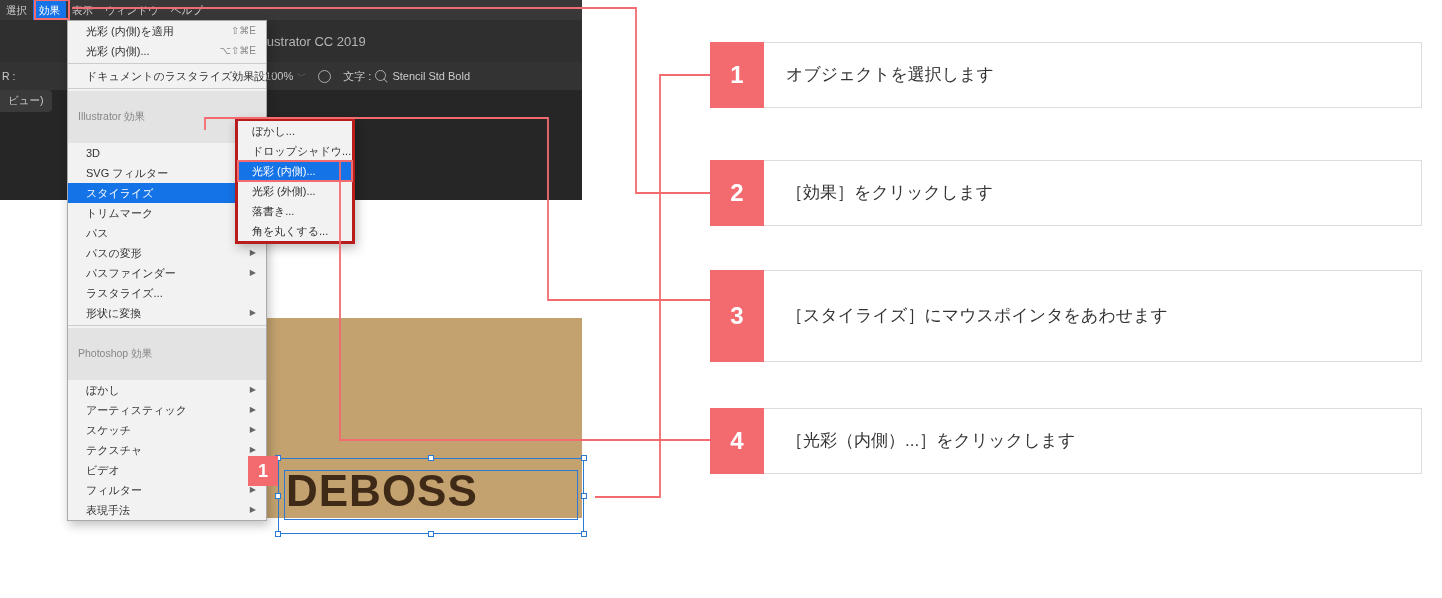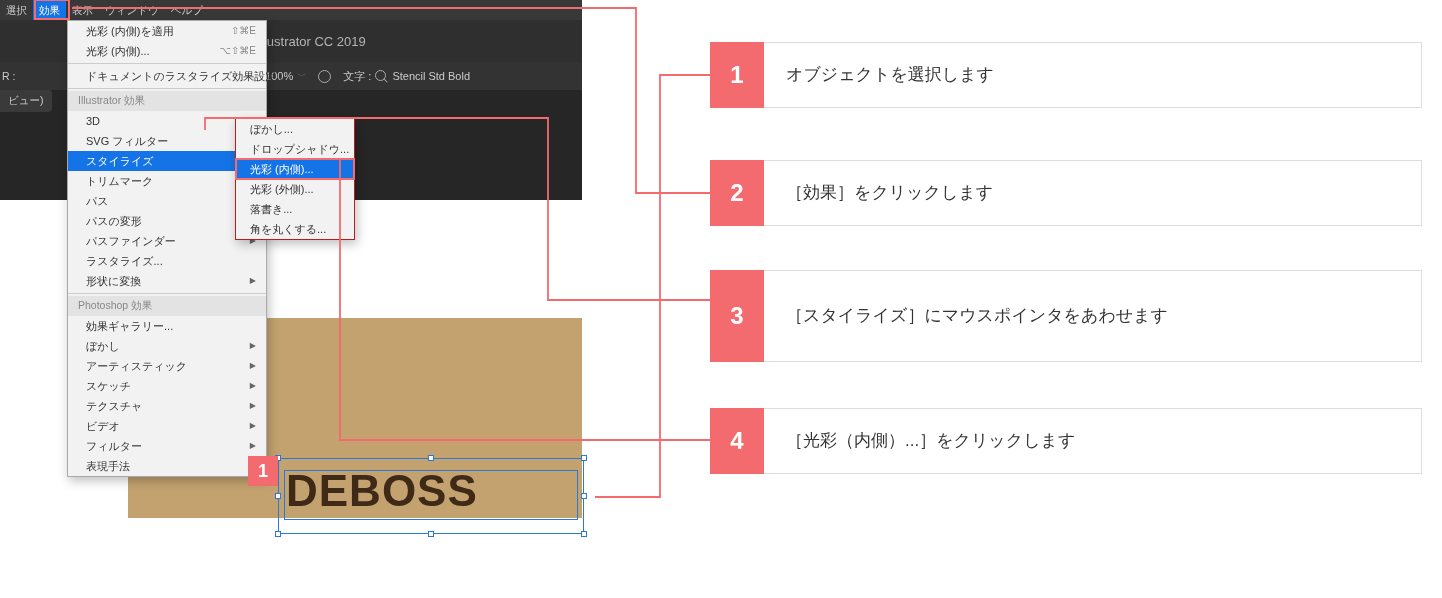--- a/index.html
+++ b/index.html
@@ -119,39 +119,39 @@
   }
   .menu-row.has-sub::after {
     content: "▶";
     font-size: 8px;
     color: #666;
   }
   .menu-sep { height: 1px; background: #ccc; margin: 2px 0; }
   .menu-header {
     background: #e3e3e3;
     color: #888;
-    padding: 3px 10px;
+    padding: 19px 10px;
     font-size: 10.5px;
   }
   .menu-row.highlight {
     background: #1473e6;
     color: #fff;
   }
   .menu-row.highlight::after{color:#fff;}
   .menu-row .shortcut { color:#888; font-size:10px; margin-left:10px;}
   .menu-row .label-wrap{display:flex; flex:1; justify-content:space-between; align-items:center;}
 
   
   .submenu {
     position: absolute;
     left: 235px;
     top: 118px;
     width: 120px;
     background: #f2f2f2;
-    border: 1px solid #b91c1c;
+    border: 3px solid #b91c1c;
     font-size: 11px;
     color: #333;
     box-shadow: 2px 4px 10px rgba(0,0,0,.25);
     z-index: 21;
   }
   .submenu .menu-row { padding: 3px 10px 3px 14px; }
   .submenu .menu-row.boxed {
     outline: 2px solid #f36a6f;
     outline-offset:-1px;
   }
@@ -345,23 +345,20 @@
     </div>
   <div class="menu-row">
       <span>ラスタライズ...</span>
     </div>
   <div class="menu-row has-sub">
       <span>形状に変換</span>
     </div>
 
   <div class="menu-sep"></div>
   <div class="menu-header">Photoshop 効果</div>
-  <div class="menu-row">
-      <span>効果ギャラリー...</span>
-    </div>
   <div class="menu-row has-sub">
       <span>ぼかし</span>
     </div>
   <div class="menu-row has-sub">
       <span>アーティスティック</span>
     </div>
   <div class="menu-row has-sub">
       <span>スケッチ</span>
     </div>
   <div class="menu-row has-sub">

